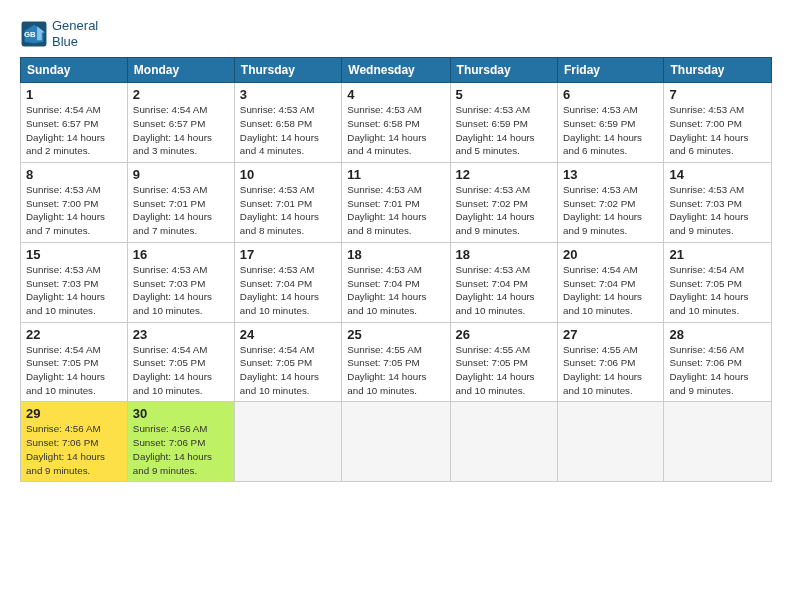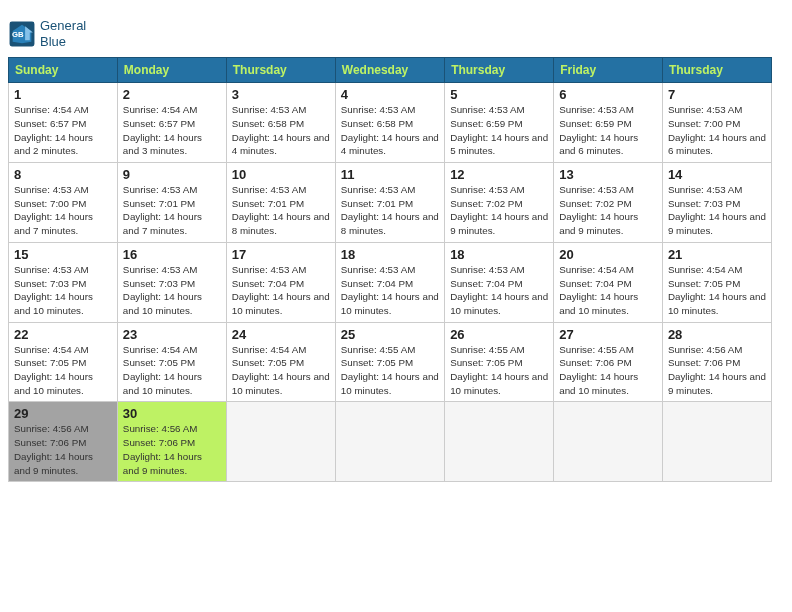--- a/index.html
+++ b/index.html
@@ -6,21 +6,21 @@
     body {
       font-family: Arial, sans-serif;
       background: #fff;
       width: 792px;
       height: 612px;
       overflow: hidden;
     }
     .page {
       width: 792px;
       height: 521px;
-      padding: 18px 20px 12px 8px;
+      padding: 18px 20px 12px 20px;
       background: #fff;
     }
     .header-area {
       display: flex;
       justify-content: space-between;
       align-items: flex-start;
       margin-bottom: 8px;
     }
     .logo {
       display: flex;
@@ -49,21 +49,21 @@
       font-size: 14px;
       color: #555;
     }
     .calendar {
       width: 100%;
       border-collapse: collapse;
       font-size: 10.5px;
     }
     .calendar thead th {
       background: #2471a3;
-      color: #bef264;
+      color: #ffffff;
       text-align: left;
       padding: 5px 6px;
       font-size: 12px;
       font-weight: bold;
       border: 1px solid #1a5276;
     }
     .calendar tbody td {
       border: 1px solid #ccc;
       vertical-align: top;
       padding: 4px 5px;
@@ -236,21 +236,21 @@
           <td>
             <span class="day-number">27</span>
             <div class="day-detail">Sunrise: 4:55 AM<br>Sunset: 7:06 PM<br>Daylight: 14 hours and 10 minutes.</div>
           </td>
           <td>
             <span class="day-number">28</span>
             <div class="day-detail">Sunrise: 4:56 AM<br>Sunset: 7:06 PM<br>Daylight: 14 hours and 9 minutes.</div>
           </td>
         </tr>
         <tr>
-          <td style="background: #a3a3a3; height: 70px;">
+          <td style="background: #fde047; height: 70px;">
             <span class="day-number">29</span>
             <div class="day-detail">Sunrise: 4:56 AM<br>Sunset: 7:06 PM<br>Daylight: 14 hours and 9 minutes.</div>
           </td>
           <td style="background: #bef264; height: 70px;">
             <span class="day-number">30</span>
             <div class="day-detail">Sunrise: 4:56 AM<br>Sunset: 7:06 PM<br>Daylight: 14 hours and 9 minutes.</div>
           </td>
           <td class="empty-cell" style="background: rgb(240, 240, 240); height: 70px;"></td>
           <td class="empty-cell" style="background: rgb(240, 240, 240); height: 70px;"></td>
           <td class="empty-cell" style="background: rgb(240, 240, 240); height: 70px;"></td>

